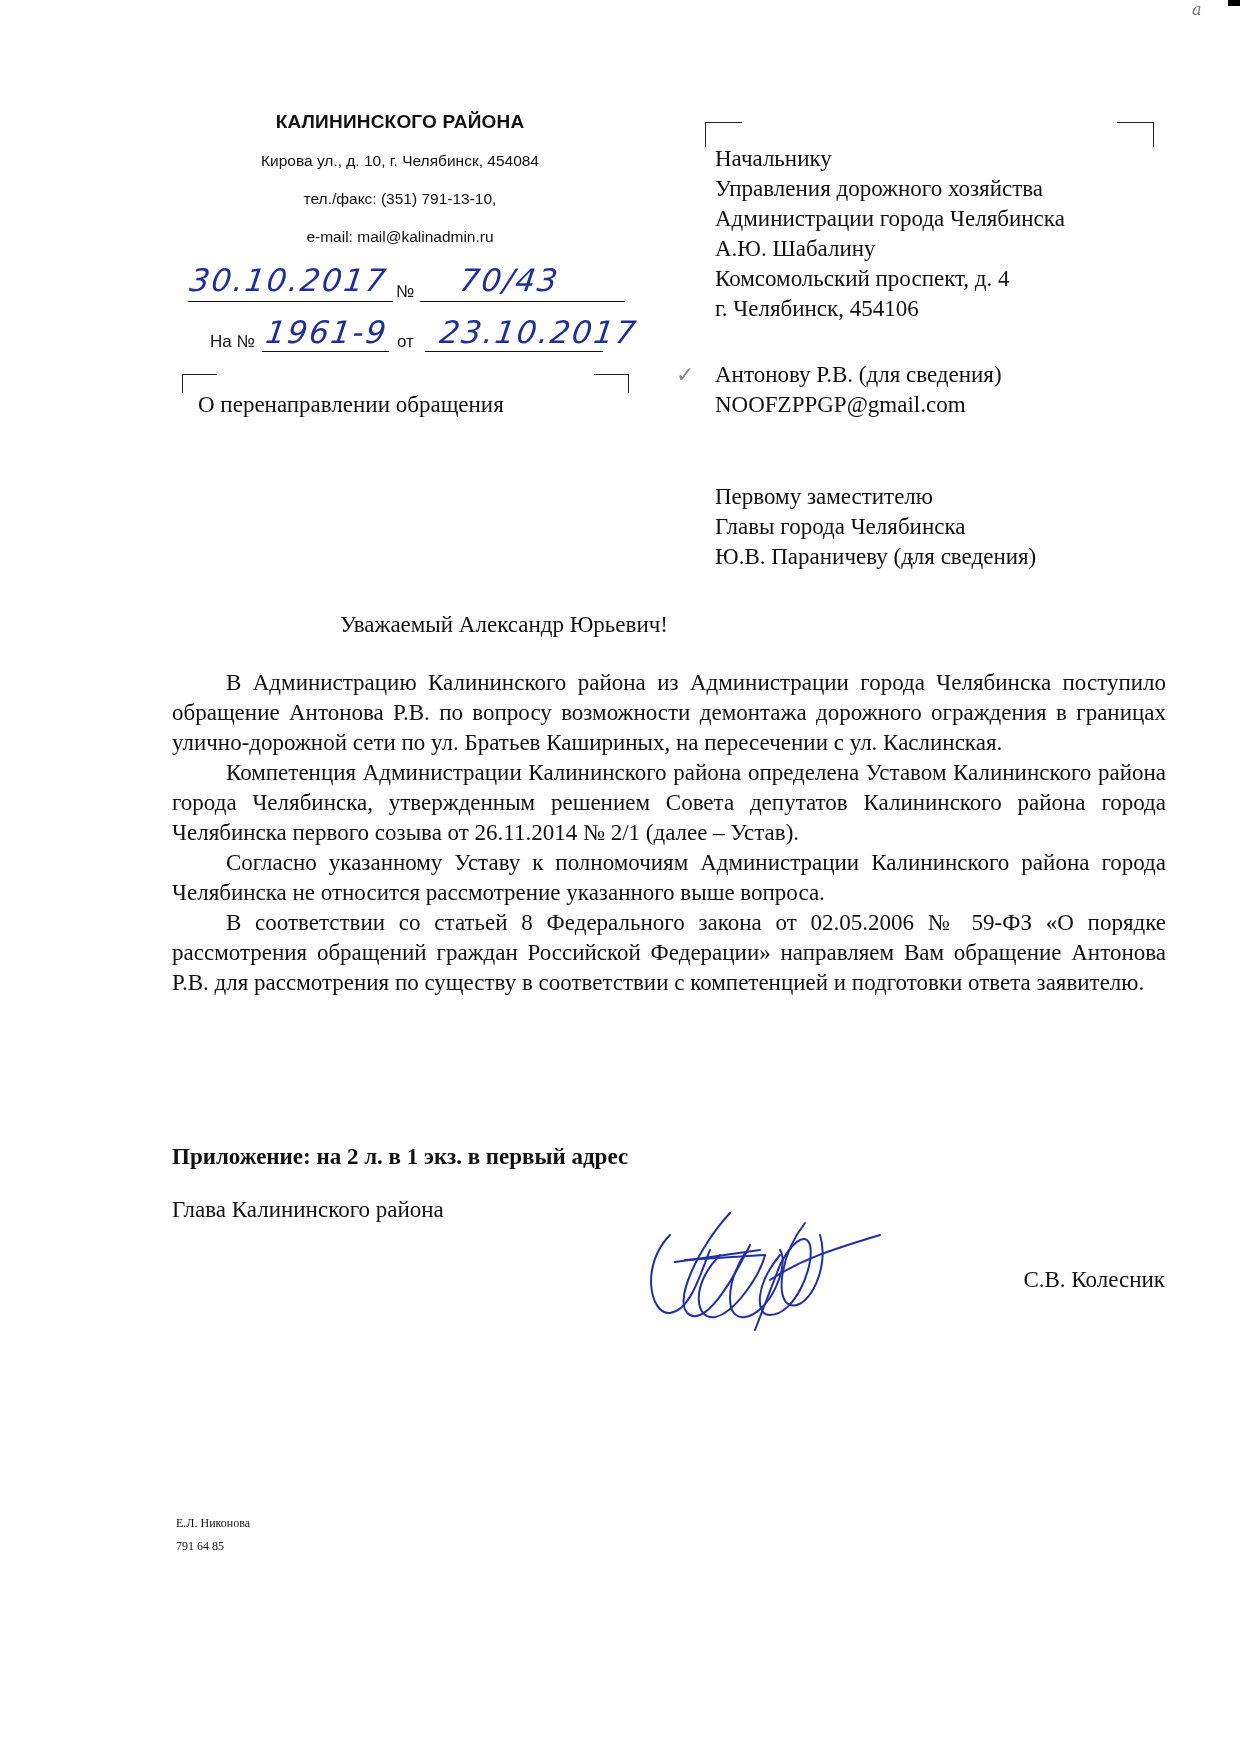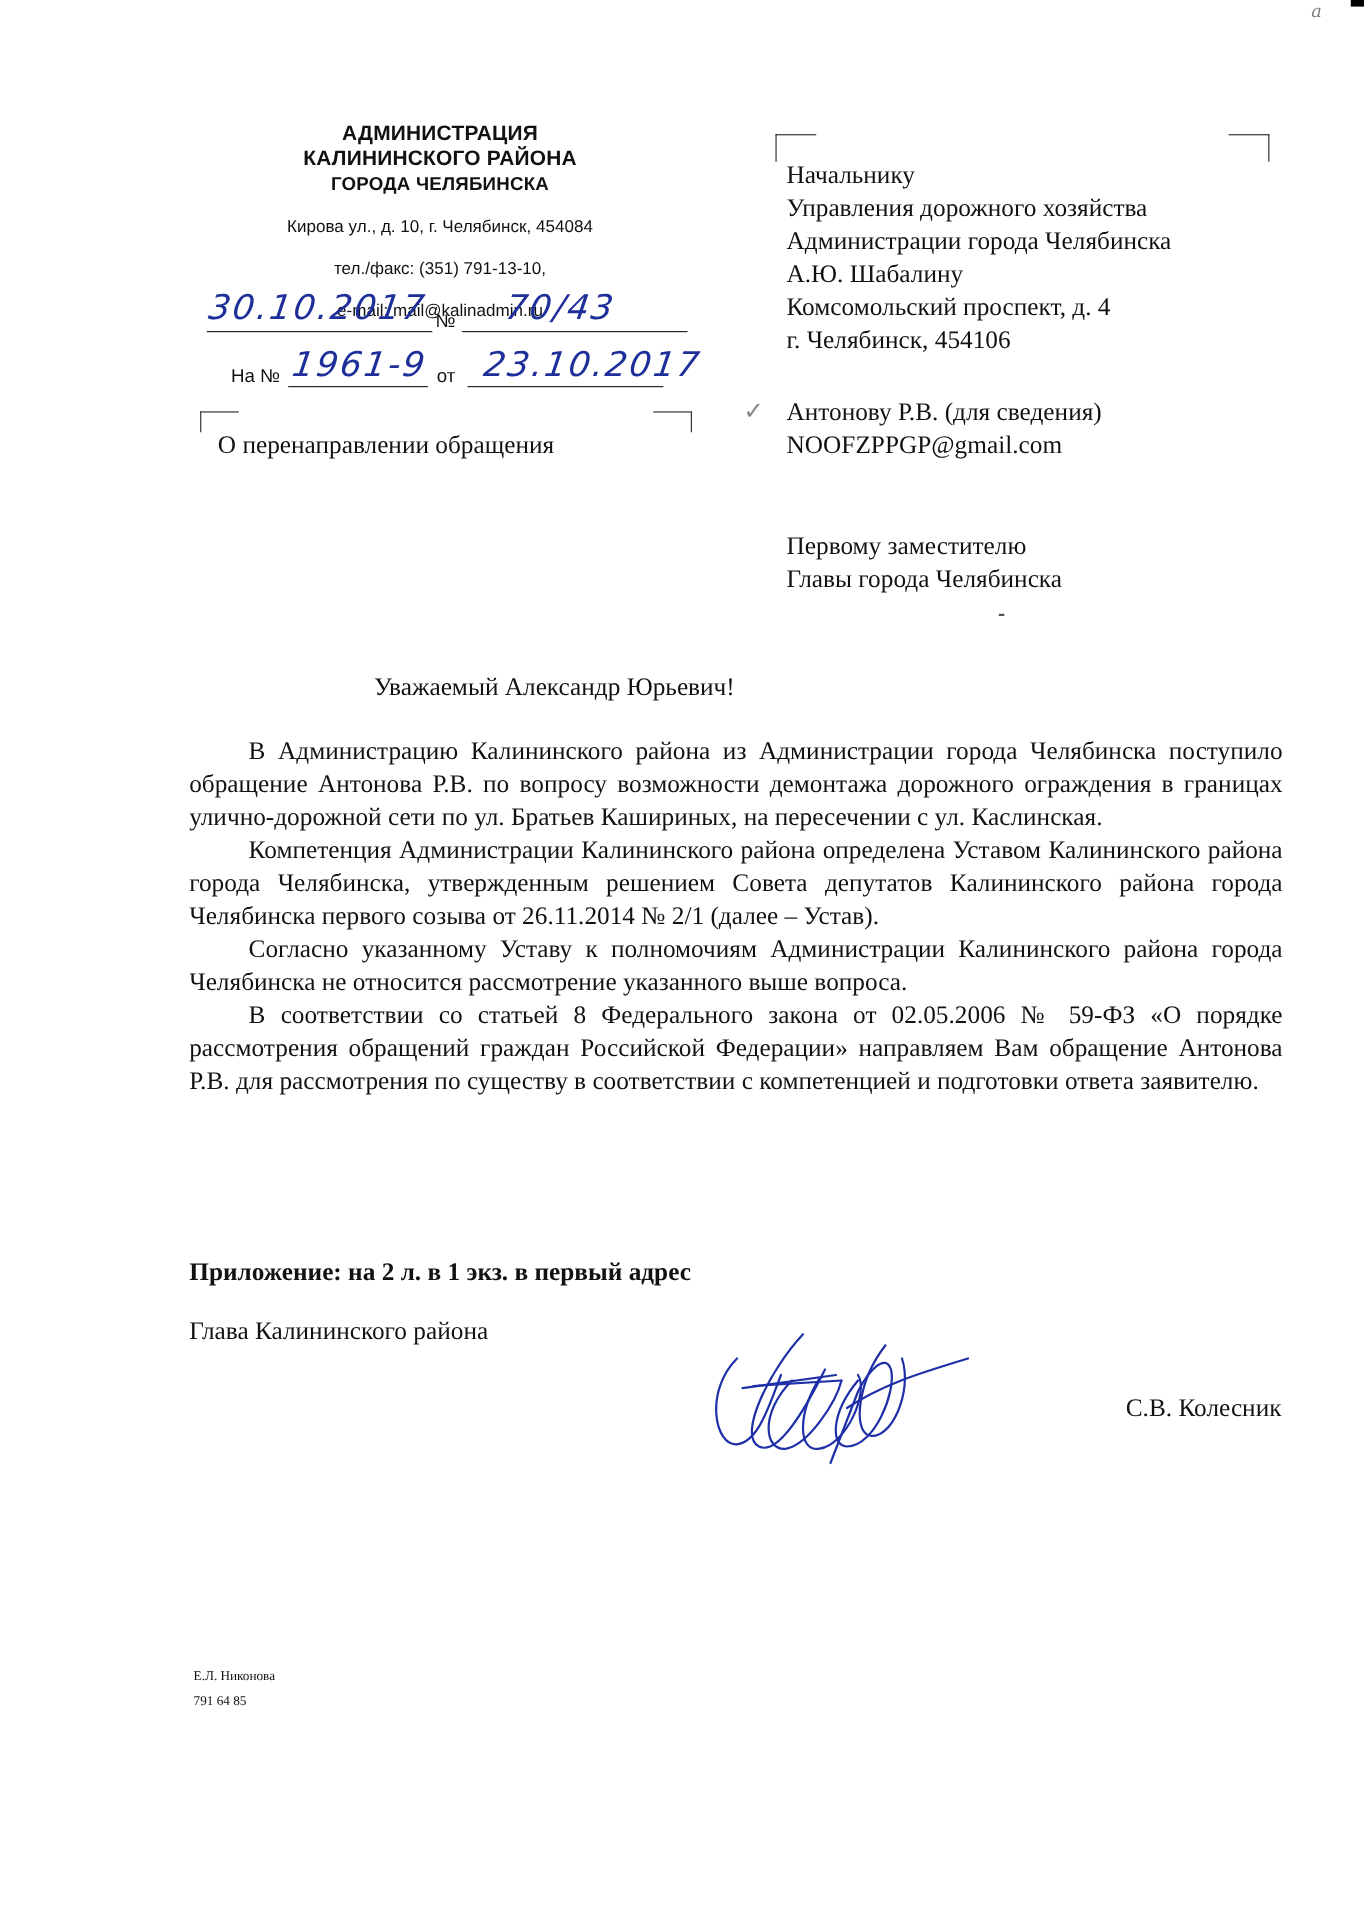--- a/index.html
+++ b/index.html
@@ -50,23 +50,21 @@
     .black-corner { right: 0; top: 0; width: 12px; height: 6px; background: #000; }
     .dash-mark { left: 908px; top: 558px; width: 5px; height: 2px; background: #555; }
   </style>
 </head>
 <body>
 
 <div class="abs corner-mark">а</div>
 <div class="abs black-corner"></div>
 
 <div id="letterhead" class="abs sans">
-  <div class="org">АДМИНИСТРАЦИЯ</div>
   <div class="org">КАЛИНИНСКОГО РАЙОНА</div>
-  <div class="org small">ГОРОДА ЧЕЛЯБИНСКА</div>
   <div class="addr">Кирова ул., д. 10, г. Челябинск, 454084</div>
   <div class="addr">тел./факс: (351) 791-13-10,</div>
   <div class="addr">e-mail: mail@kalinadmin.ru</div>
 </div>
 
 <div>
   <div class="line" style="left:188px; top:301px; width:205px;"></div>
   <div class="hand-value hand" style="left:190px; top:262px;">30.10.2017</div>
   <div class="abs label-sans" style="left:396px; top:282px;">№</div>
   <div class="line" style="left:420px; top:301px; width:205px;"></div>
@@ -99,20 +97,21 @@
 <div class="abs checkmark">✓</div>
 
 <div id="cc1" class="abs serif-text">
   <div>Антонову Р.В. (для сведения)</div>
   <div>NOOFZPPGP@gmail.com</div>
 </div>
 
 <div id="cc2" class="abs serif-text">
   <div>Первому заместителю</div>
   <div>Главы города Челябинска</div>
+  <div>Ю.В. Параничеву (для сведения)</div>
 </div>
 <div class="abs dash-mark"></div>
 
 <div id="salutation" class="abs serif-text">Уважаемый Александр Юрьевич!</div>
 
 <div id="body" class="abs serif-text">
   <p>В Администрацию Калининского района из Администрации города Челябинска поступило обращение Антонова Р.В. по вопросу возможности демонтажа дорожного ограждения в границах улично-дорожной сети по ул. Братьев Кашириных, на пересечении с ул. Каслинская.</p>
   <p>Компетенция Администрации Калининского района определена Уставом Калининского района города Челябинска, утвержденным решением Совета депутатов Калининского района города Челябинска первого созыва от 26.11.2014 № 2/1 (далее – Устав).</p>
   <p>Согласно указанному Уставу к полномочиям Администрации Калининского района города Челябинска не относится рассмотрение указанного выше вопроса.</p>
   <p>В соответствии со статьей 8 Федерального закона от 02.05.2006 № 59-ФЗ «О порядке рассмотрения обращений граждан Российской Федерации» направляем Вам обращение Антонова Р.В. для рассмотрения по существу в соответствии с компетенцией и подготовки ответа заявителю.</p>

